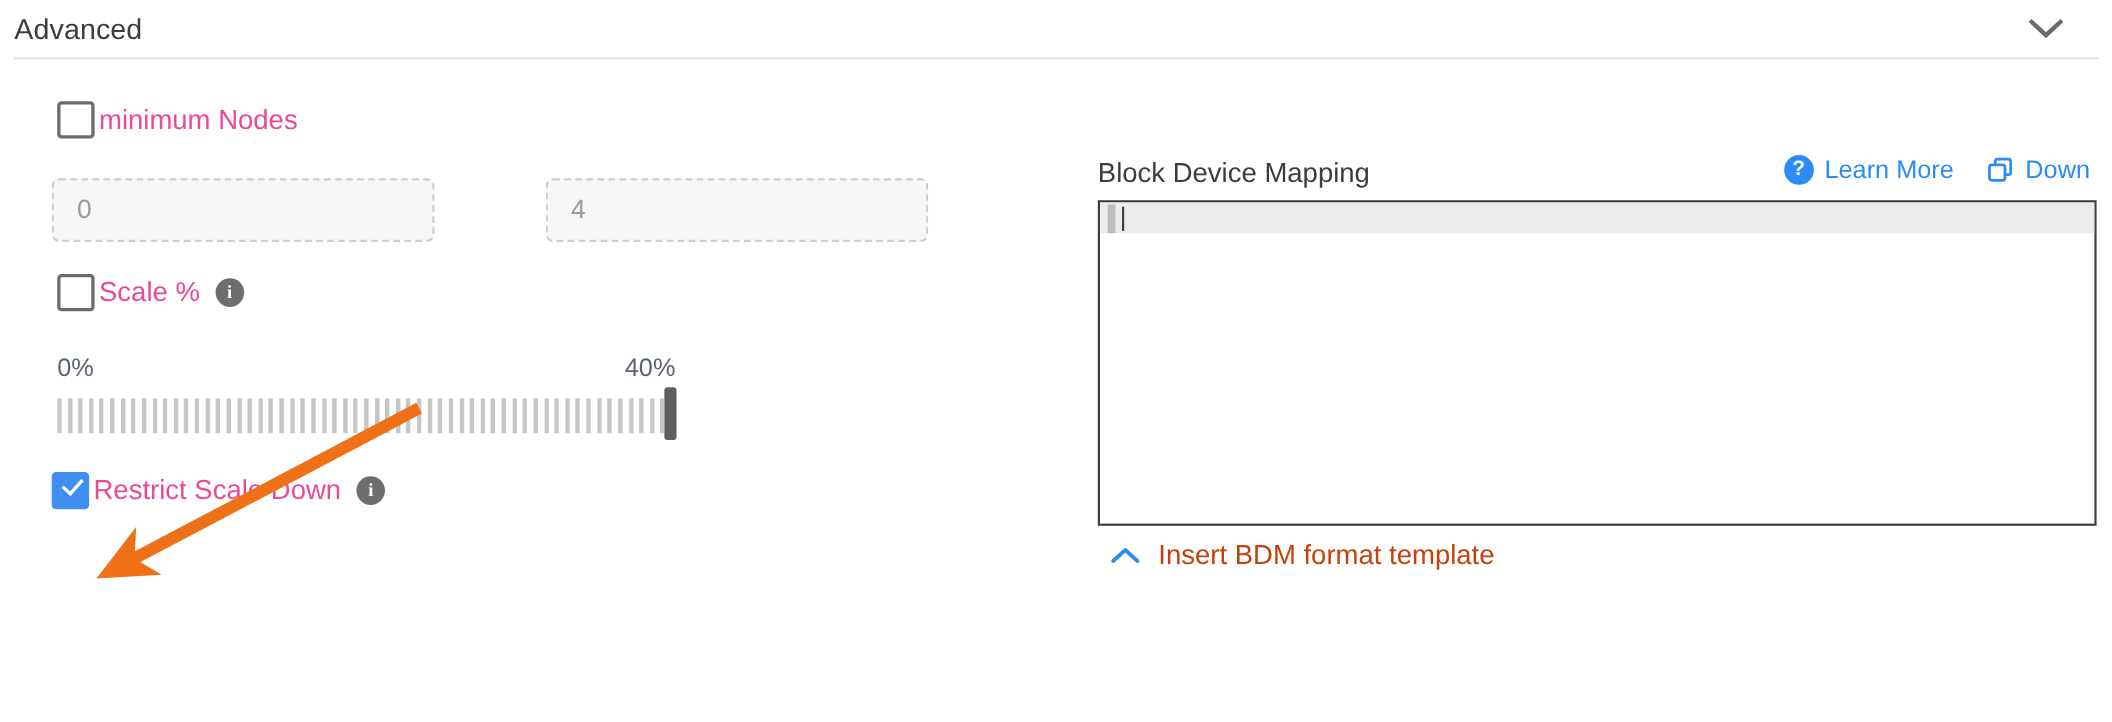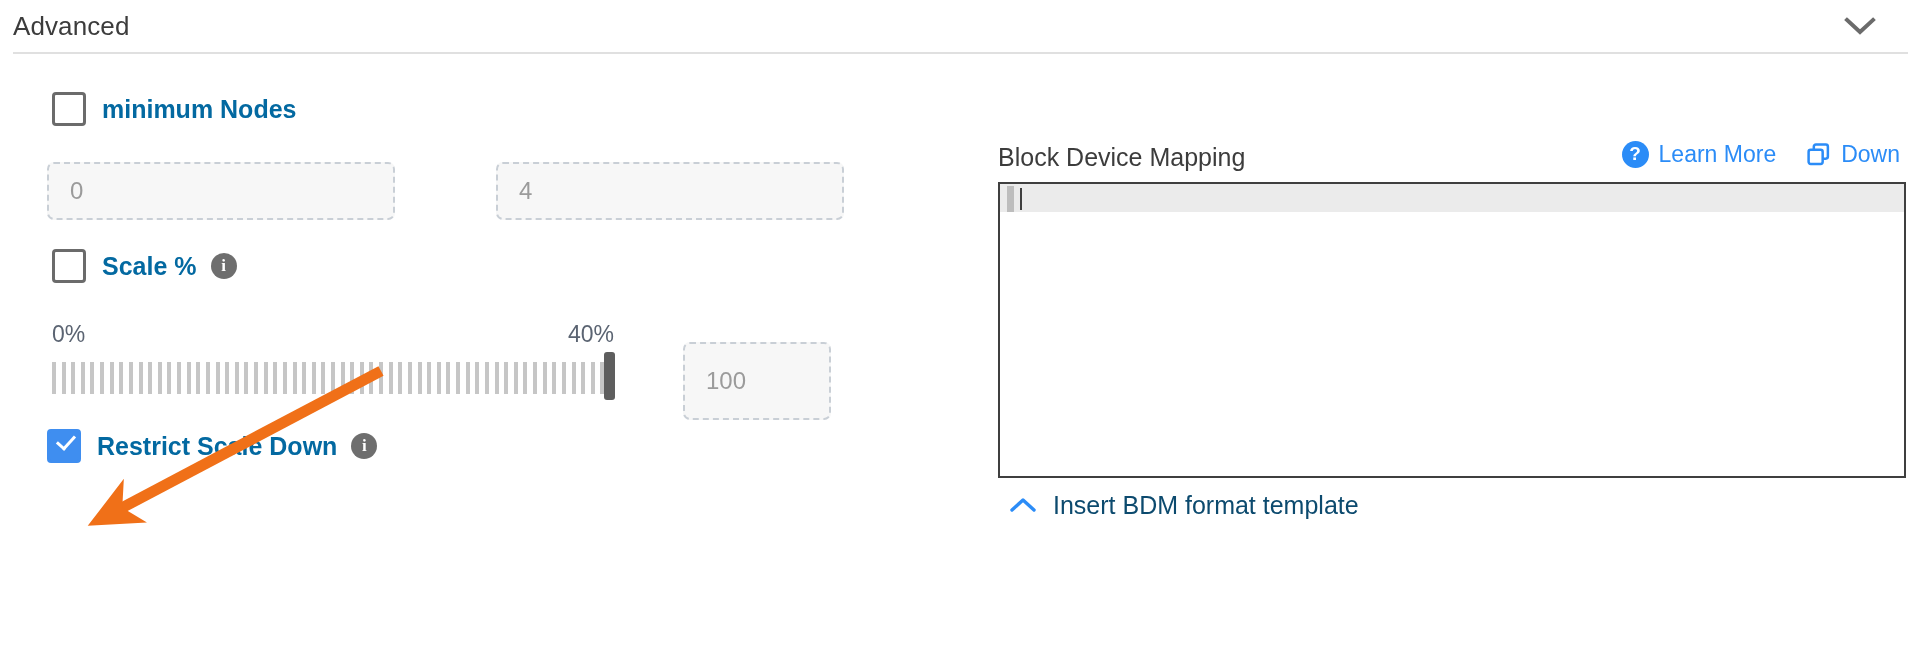--- a/index.html
+++ b/index.html
@@ -71,26 +71,25 @@
   .checkbox.checked::after {
     content: "";
     position: absolute;
     left: 7px; top: 3px;
     width: 15px; height: 8px;
     border-left: 3.5px solid #fff;
     border-bottom: 3.5px solid #fff;
     transform: rotate(-48deg);
   }
   .cb-label {
-    margin-left: 16px;
+    margin-left: 4px;
     font-size: 25px;
-    color: #0369a1;
+    color: #ec4899;
     white-space: nowrap;
     line-height: 30px;
-    font-weight: bold;
   }
   .info-icon {
     margin-left: 14px;
     width: 26px; height: 26px;
     border-radius: 50%;
     background: #6e6e6e;
     display: inline-flex;
     align-items: center;
     justify-content: center;
     cursor: pointer;
@@ -223,21 +222,21 @@
   }
 
   .insert-template-link {
     position: absolute;
     left: 50px; top: 388px;
     display: flex;
     align-items: center;
     gap: 17px;
     cursor: pointer;
     font-size: 25px;
-    color: #0c4a6e;
+    color: #c2410c;
     line-height: 30px;
     white-space: nowrap;
   }
   .chev-up { width: 26px; height: 16px; display: block; flex: 0 0 auto; }
 
   
   .annot-arrow {
     position: absolute;
     left: 0; top: 0;
     width: 1920px; height: 656px;
@@ -339,23 +338,20 @@
           <div class="tick" style="left: 490.655px;"></div>
           <div class="tick" style="left: 500.276px;"></div>
           <div class="tick" style="left: 509.897px;"></div>
           <div class="tick" style="left: 519.517px;"></div>
           <div class="tick" style="left: 529.138px;"></div>
           <div class="tick" style="left: 538.759px;"></div>
           <div class="tick" style="left: 548.379px;"></div>
         </div>
       <div class="slider-thumb"></div>
     </div>
-    <div class="num-input" style="left:683px; top:288px; width:148px; height:78px;">
-      <span>100</span>
-    </div>
 
     <div class="cb-row" style="left:47px; top:375px;">
       <div class="checkbox checked"></div>
       <div class="cb-label">Restrict Scale Down</div>
       <div class="info-icon">
           <span>i</span>
         </div>
     </div>
   </div>
 

